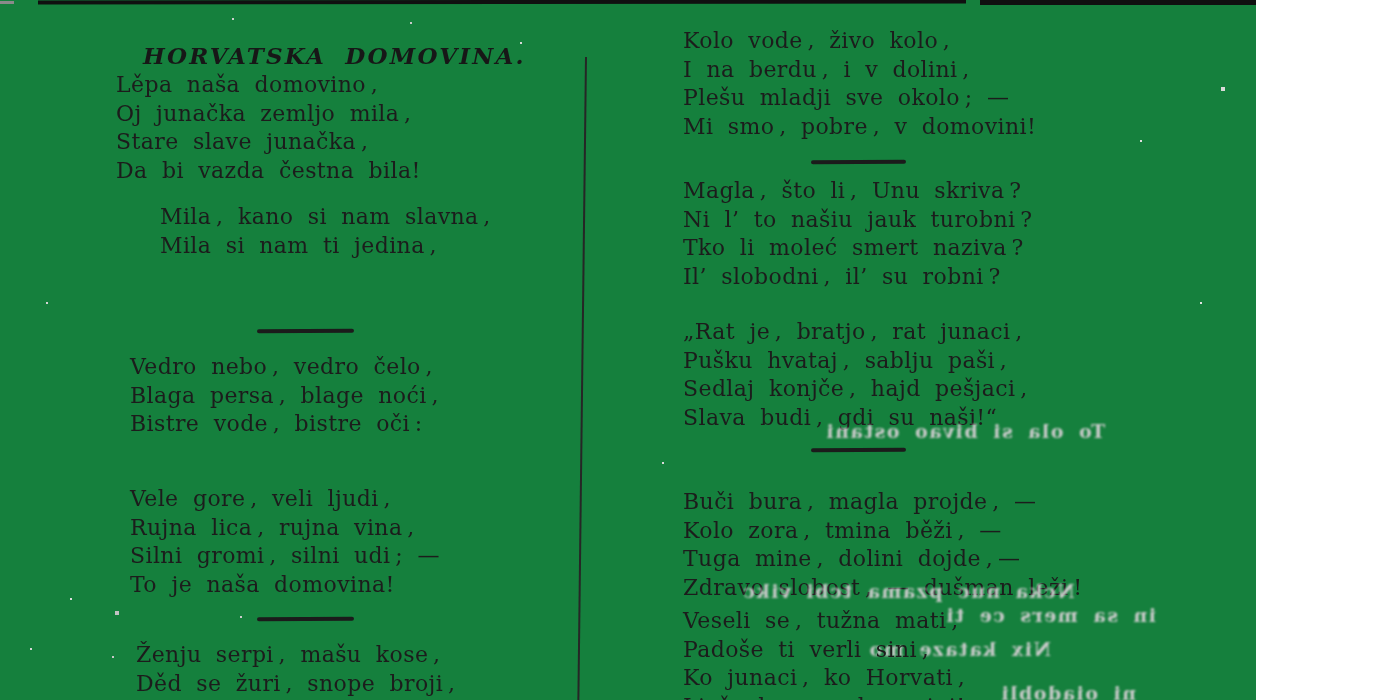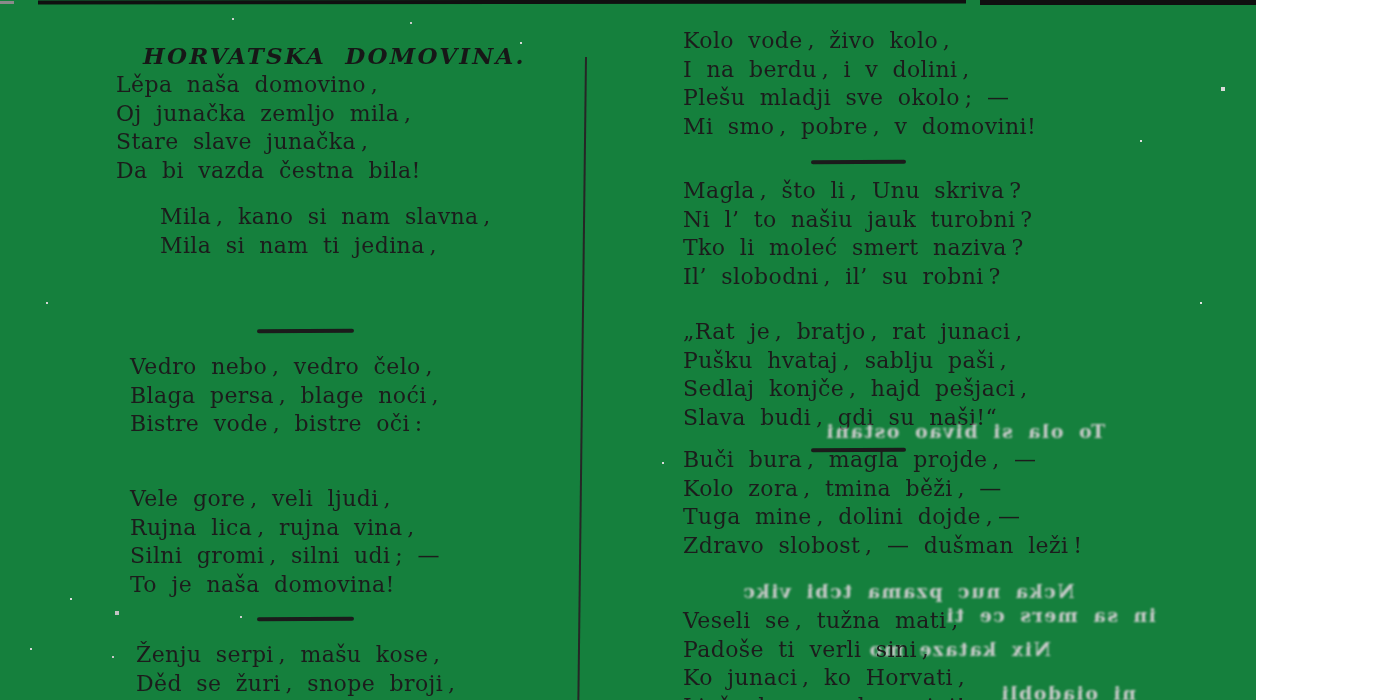--- a/index.html
+++ b/index.html
@@ -112,21 +112,21 @@
     <div class="line">„Rat je , bratjo , rat junaci ,</div>
     <div class="line">Pušku hvataj , sablju paši ,</div>
     <div class="line">Sedlaj konjče , hajd pešjaci ,</div>
     <div class="line">Slava budi , gdi su naši!“</div>
   </div>
 
   <div class="ghost" style="left:825px;top:420px;">To ola si bivao ostani</div>
 
   <div class="hr" style="left:811px;top:448px;width:95px;"></div>
 
-  <div class="stanza" style="left:683px;top:446px;">
+  <div class="stanza" style="left:683px;top:488px;">
     <div class="line">Buči bura , magla projde , —</div>
     <div class="line">Kolo zora , tmina běži , —</div>
     <div class="line">Tuga mine , dolini dojde , —</div>
     <div class="line">Zdravo slobost , — dušman leži !</div>
   </div>
 
   <div class="ghost" style="left:742px;top:580px;">Ncka nuc pzama tcbi vikc</div>
   <div class="ghost" style="left:945px;top:604px;">in sa mers ce ti</div>
   <div class="ghost" style="left:868px;top:638px;">Nix kataze mo</div>
   <div class="ghost" style="left:1000px;top:682px;">ni oiadobli</div>

